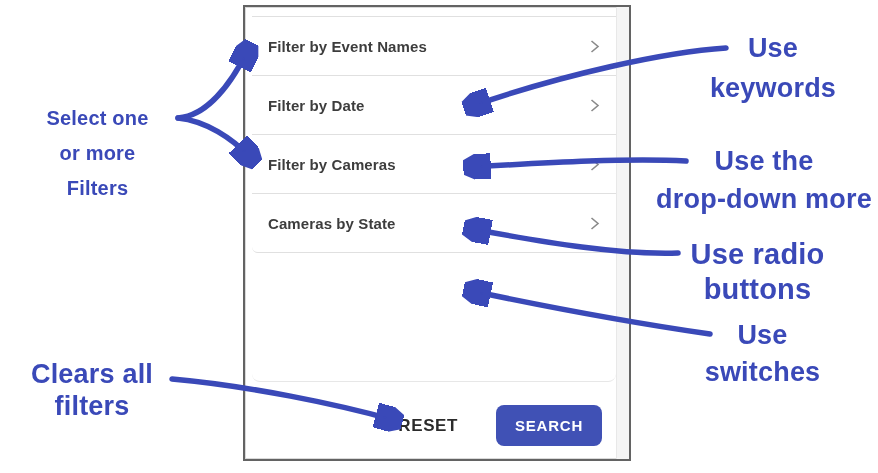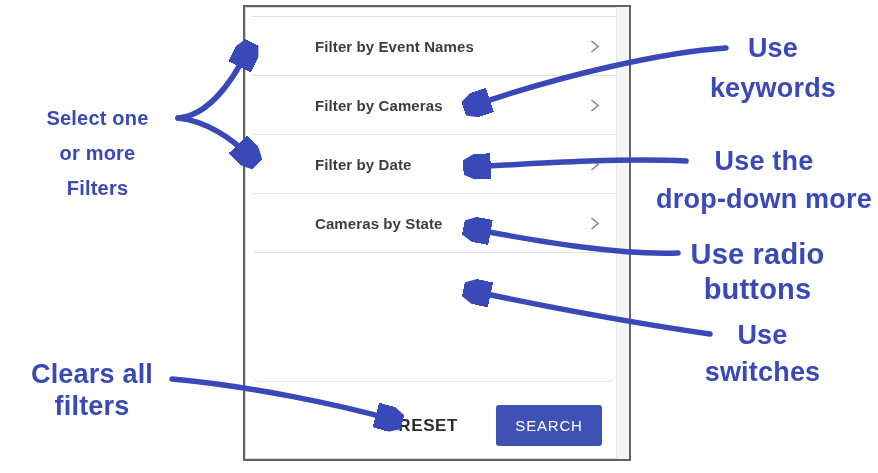--- a/index.html
+++ b/index.html
@@ -34,43 +34,42 @@
     height: 59px;
     border-bottom: 1px solid #e0e0e0;
     display: flex; align-items: center; justify-content: space-between;
     padding: 0 14px 0 16px; box-sizing: border-box;
     background: #ffffff; cursor: pointer;
   }
   .filter-row:last-child { border-radius: 0 0 6px 6px; }
   .filter-label {
     font-size: 15px; font-weight: bold; color: #3d3d3d;
     letter-spacing: 0.1px;
-    margin-left: 47px;
   }
   .chevron { display: flex; align-items: center; }
   .empty-card {
     position: absolute; left: 7px; right: 13px; top: 310px; height: 64px;
     border-bottom: 1px solid #e7e7e7; border-radius: 0 0 8px 8px;
     background: #ffffff;
   }
   .panel-footer {
     position: absolute; right: 27px; bottom: 13px;
     display: flex; align-items: center; gap: 36px;
   }
   .reset-btn {
     background: none; border: none; cursor: pointer;
     font-family: "Liberation Sans", sans-serif;
     font-size: 17px; font-weight: bold; color: #2b2b2b;
     letter-spacing: 0.6px; padding: 6px 2px;
   }
   .search-btn {
     background: var(--search-button-blue, #4051b5);
-    border: none; border-radius: 3px; cursor: pointer;
+    border: none; border-radius: 8px; cursor: pointer;
     font-family: "Liberation Sans", sans-serif;
-    font-size: 15px; font-weight: normal; color: #ffffff;
+    font-size: 15px; font-weight: bold; color: #ffffff;
     letter-spacing: 0.8px;
     width: 106px; height: 41px;
   }
 
   
   .note {
     position: absolute;
     color: var(--annotation-blue, #3a49b8);
     font-weight: 600;
     white-space: pre-line;
@@ -106,29 +105,29 @@
       <div class="filter-list">
         <div class="filter-row">
           <span class="filter-label">Filter by Event Names</span>
           <span class="chevron">
             <svg width="15" height="15" viewBox="0 0 15 15">
                 <polyline points="4.5,2 11,7.5 4.5,13" fill="none" stroke="#8a8a8a" stroke-width="1.6"></polyline>
               </svg>
           </span>
         </div>
         <div class="filter-row">
-          <span class="filter-label">Filter by Cameras</span>
+          <span class="filter-label">Filter by Date</span>
           <span class="chevron">
             <svg width="15" height="15" viewBox="0 0 15 15">
                 <polyline points="4.5,2 11,7.5 4.5,13" fill="none" stroke="#8a8a8a" stroke-width="1.6"></polyline>
               </svg>
           </span>
         </div>
         <div class="filter-row">
-          <span class="filter-label">Filter by Date</span>
+          <span class="filter-label">Filter by Cameras</span>
           <span class="chevron">
             <svg width="15" height="15" viewBox="0 0 15 15">
                 <polyline points="4.5,2 11,7.5 4.5,13" fill="none" stroke="#8a8a8a" stroke-width="1.6"></polyline>
               </svg>
           </span>
         </div>
         <div class="filter-row">
           <span class="filter-label">Cameras by State</span>
           <span class="chevron">
             <svg width="15" height="15" viewBox="0 0 15 15">

